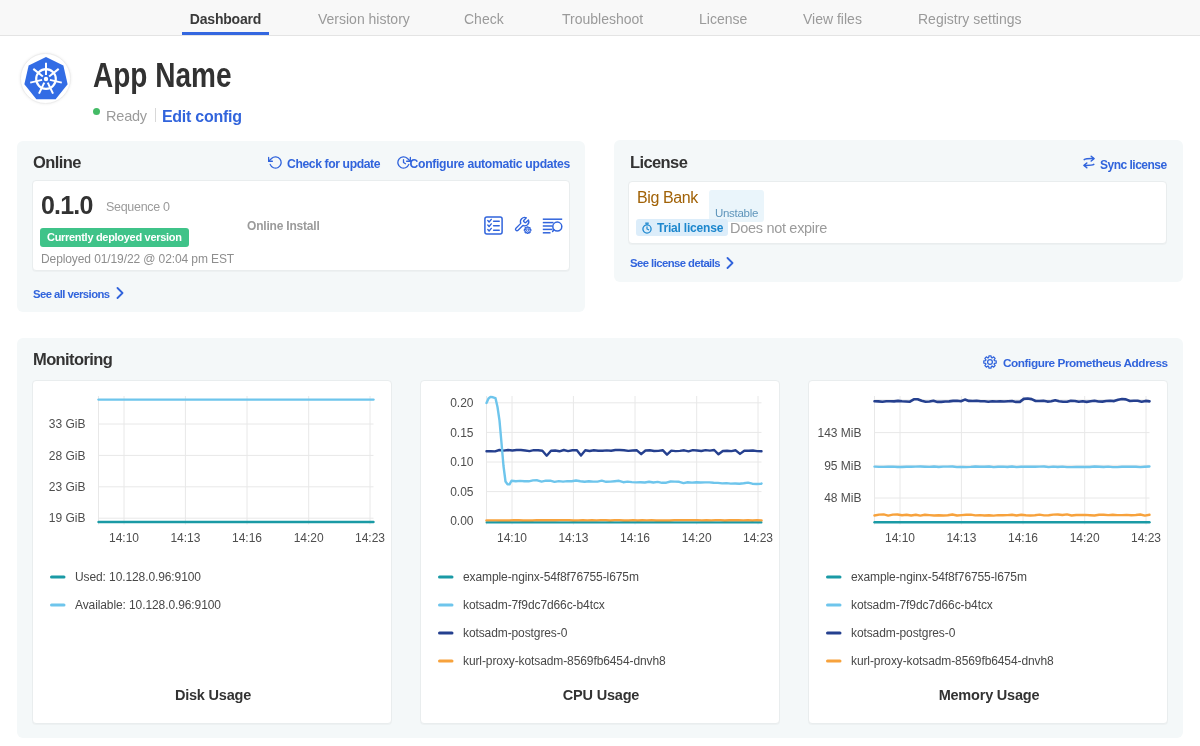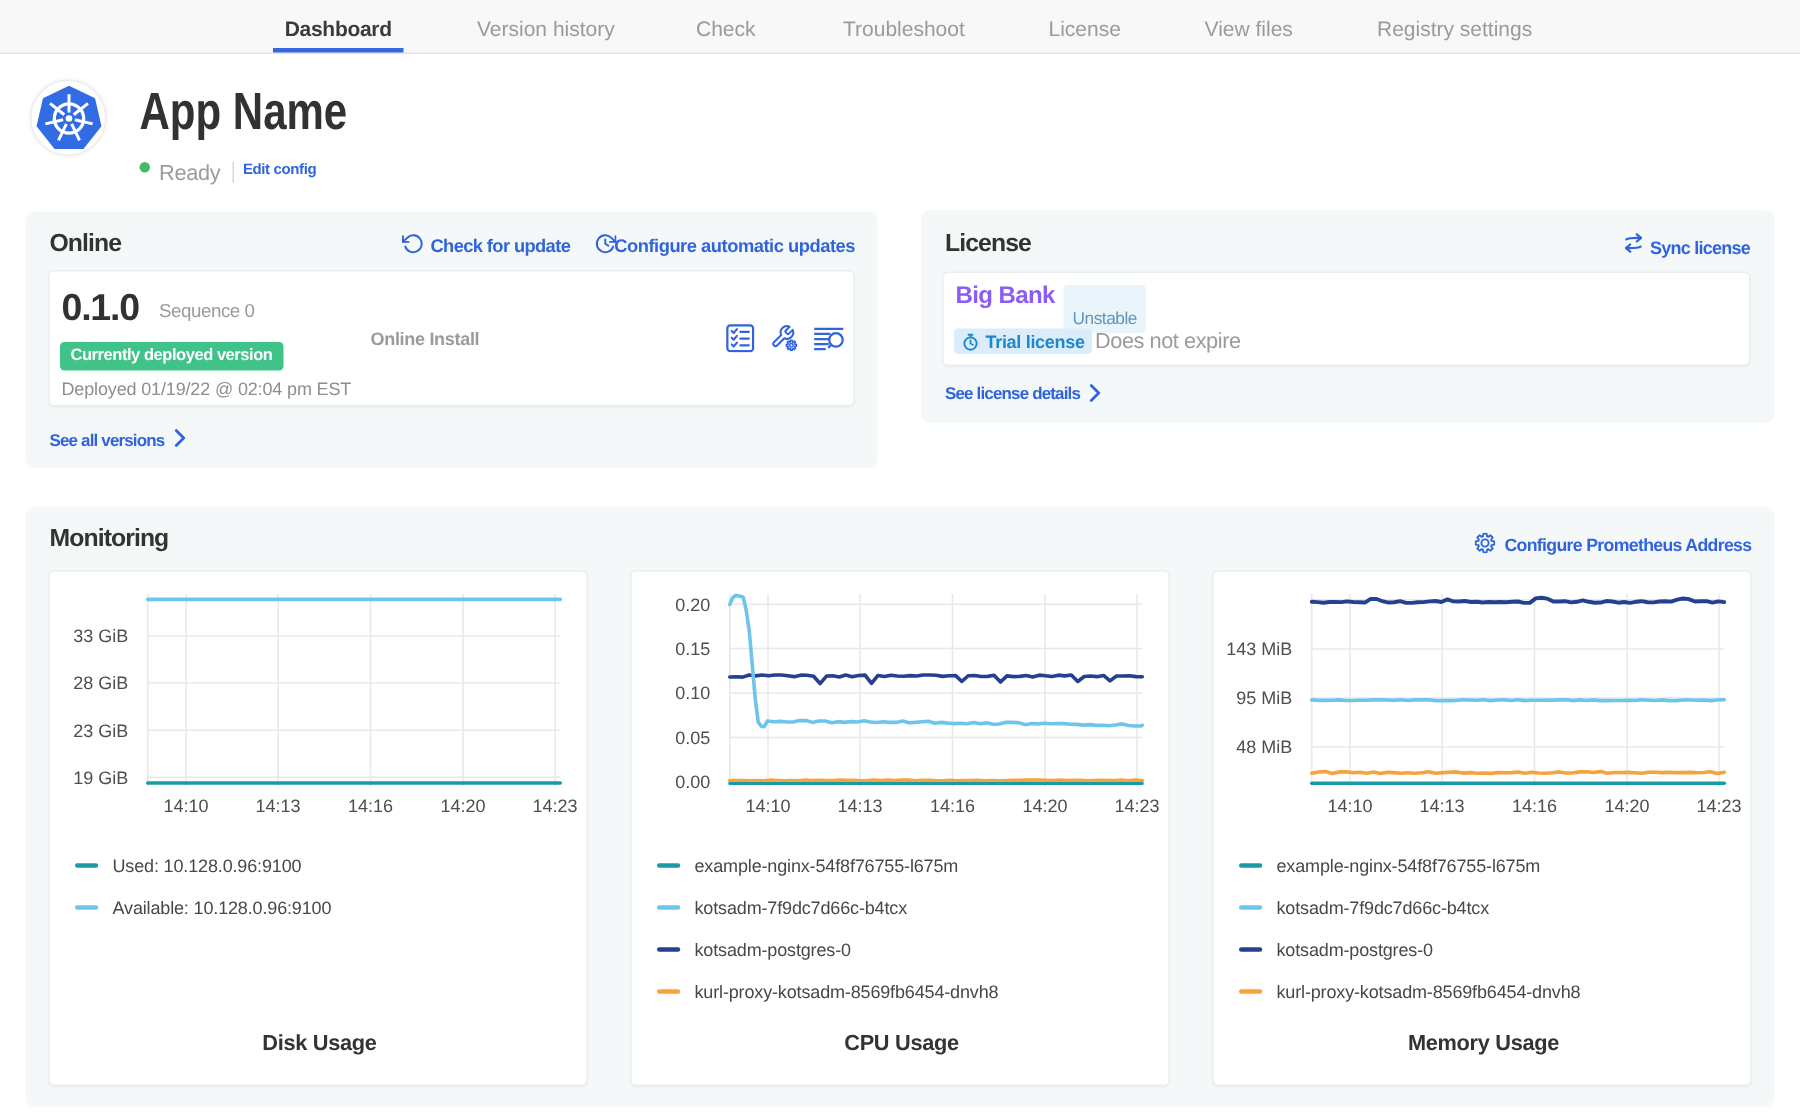--- a/index.html
+++ b/index.html
@@ -36,21 +36,21 @@
           <line x1="19.10" y1="23.89" x2="7.21" y2="26.60" stroke="#fff" stroke-width="2"></line>
           <line x1="19.87" y1="20.51" x2="10.33" y2="12.90" stroke="#fff" stroke-width="2"></line>
           <circle cx="23" cy="23" r="2.2" fill="#fff"></circle>
         </svg></div>
 </div>
 <div class="abs" style="left:93px;top:55px;font-size:35px;font-weight:bold;color:#323232;transform:scaleX(0.8);transform-origin:0 0;white-space:nowrap">App Name</div>
 <div class="abs" style="left:93px;top:108px;height:15px;display:flex;align-items:flex-start">
   <div style="width:7px;height:7px;border-radius:50%;background:#44bb66"></div>
   <div style="margin-left:6px;font-size:14.5px;color:#9b9b9b;letter-spacing:-0.2px">Ready</div>
   <div style="margin-left:8px;width:1px;height:14px;background:#d8d8d8"></div>
-  <div style="margin-left:6px;font-size:10px" class="blink">Edit config</div>
+  <div style="margin-left:6px;font-size:16px" class="blink">Edit config</div>
 </div>
 
 <div class="sect" style="left:17px;top:141px;width:568px;height:171px"></div>
 <div class="abs stitle" style="left:33px;top:153px">Online</div>
 <div class="abs" style="left:268px;top:154.5px"><svg width="15" height="15" viewBox="0 0 24 24" style="">
         <polyline points="1 4 1 10 7 10" fill="none" stroke="#3164dc" stroke-width="2.1" stroke-linecap="round" stroke-linejoin="round"></polyline>
         <path d="M3.51 15a9 9 0 1 0 2.13-9.36L1 10" fill="none" stroke="#3164dc" stroke-width="2.1" stroke-linecap="round" stroke-linejoin="round"></path>
       </svg></div>
 <div class="abs blink" style="left:287px;top:156.5px;font-size:12.2px;letter-spacing:-0.4px">Check for update</div>
 <div class="abs" style="left:395.5px;top:154.5px"><svg width="15" height="15" viewBox="0 0 24 24" style="">
@@ -98,21 +98,21 @@
 <div class="sect" style="left:614px;top:140px;width:569px;height:142px"></div>
 <div class="abs stitle" style="left:630px;top:153px">License</div>
 <div class="abs" style="left:1083px;top:155px"><svg width="12" height="14" viewBox="0 0 12 14" style="">
         <path d="M1.2 4.6 C3 3.4 8 3.6 10.6 3.6" fill="none" stroke="#3164dc" stroke-width="1.5" stroke-linecap="round"></path>
         <path d="M8.2 1.2 L11 3.6 L8.2 6.0" fill="none" stroke="#3164dc" stroke-width="1.5" stroke-linecap="round" stroke-linejoin="round"></path>
         <path d="M10.8 9.4 C9 10.6 4 10.4 1.4 10.4" fill="none" stroke="#3164dc" stroke-width="1.5" stroke-linecap="round"></path>
         <path d="M3.8 12.8 L1.0 10.4 L3.8 8.0" fill="none" stroke="#3164dc" stroke-width="1.5" stroke-linecap="round" stroke-linejoin="round"></path>
       </svg></div>
 <div class="abs blink" style="left:1100px;top:157.5px;font-size:12px;letter-spacing:-0.5px">Sync license</div>
 <div class="wcard" style="left:628px;top:181px;width:539px;height:63px"></div>
-<div class="abs" style="left:637px;top:189px;font-size:16px;font-weight:bold;color:#8b5cf6;letter-spacing:-0.4px">Big Bank</div>
+<div class="abs" style="left:637px;top:189px;font-size:16px;font-weight:normal;color:#a16207;letter-spacing:-0.4px">Big Bank</div>
 <div class="abs" style="left:709px;top:189.5px;height:15.5px;background:#eaf5fb;border-radius:3px;font-size:11.5px;color:#5f95bb;line-height:15.5px;padding:16px 6px;letter-spacing:-0.3px">Unstable</div>
 <div class="abs" style="left:636px;top:219px;height:17px;background:#dcedfa;border-radius:3px;display:flex;align-items:center;padding:0 5px">
   <svg width="12" height="12" viewBox="0 0 12 12" style="">
         <circle cx="6" cy="7" r="4.1" fill="none" stroke="#1e88cf" stroke-width="1.3"></circle>
         <path d="M6 4.8 L6 7 L7.6 7.8" fill="none" stroke="#1e88cf" stroke-width="1.2" stroke-linecap="round"></path>
         <path d="M4.7 1.2 L7.3 1.2" stroke="#1e88cf" stroke-width="1.3" stroke-linecap="round"></path>
         <path d="M6 1.3 L6 2.9" stroke="#1e88cf" stroke-width="1.3"></path>
       </svg>
       <span style="margin-left:4px;font-size:12px;font-weight:bold;color:#1d87cd;letter-spacing:-0.2px">Trial license</span>
 </div>

